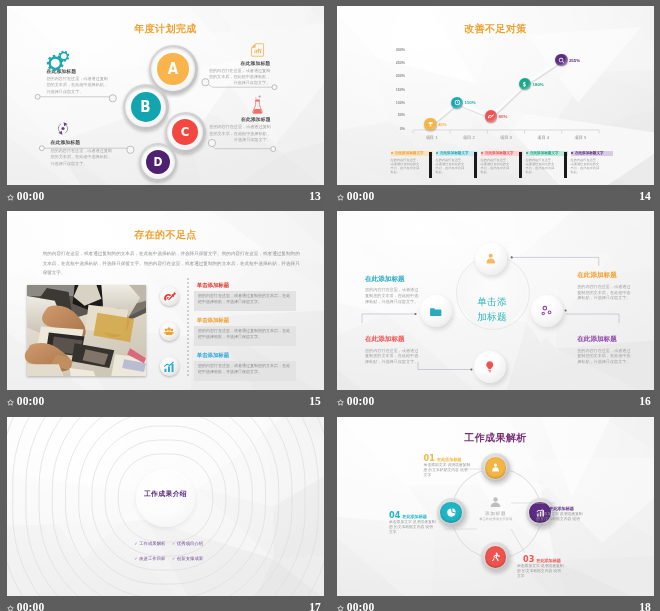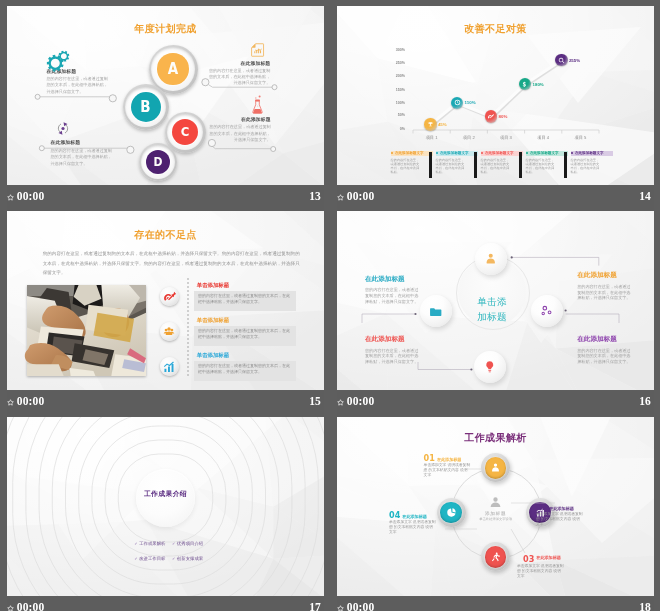--- a/index.html
+++ b/index.html
@@ -716,21 +716,21 @@
       <div class="s6b" style="margin-top:1px;">单击添加文字 说明或者复制您 的文本粘贴文内容 说明文字</div>
     </div>
     <div style="position:absolute;left:199px;top:86px;width:47px;">
       <div style="display:flex;align-items:baseline;">
             <span class="s6n" style="color:#5b2d82;">02</span>
             <span class="s6h" style="color:#5b2d82;margin-left:2px;">在此添加标题</span>
           </div>
       <div class="s6b" style="margin-top:1px;">单击添加文字 说明或者复制您 的文本粘贴文内容 说明文字</div>
     </div>
     <div style="position:absolute;left:180px;top:138px;width:47px;">
-      <div style="display:flex;align-items:flex-start;padding-left:6px;">
+      <div style="display:flex;align-items:flex-end;padding-left:6px;">
             <span class="s6n" style="color:#ef5350;">03</span>
             <span class="s6h" style="color:#ef5350;margin-left:2px;">在此添加标题</span>
           </div>
       <div class="s6b" style="margin-top:1px;">单击添加文字 说明或者复制您 的文本粘贴文内容 说明文字</div>
     </div>
     <div style="position:absolute;left:52px;top:94px;width:47px;">
       <div style="display:flex;align-items:baseline;">
             <span class="s6n" style="color:#1fb5c4;">04</span>
             <span class="s6h" style="color:#1fb5c4;margin-left:2px;">在此添加标题</span>
           </div>

